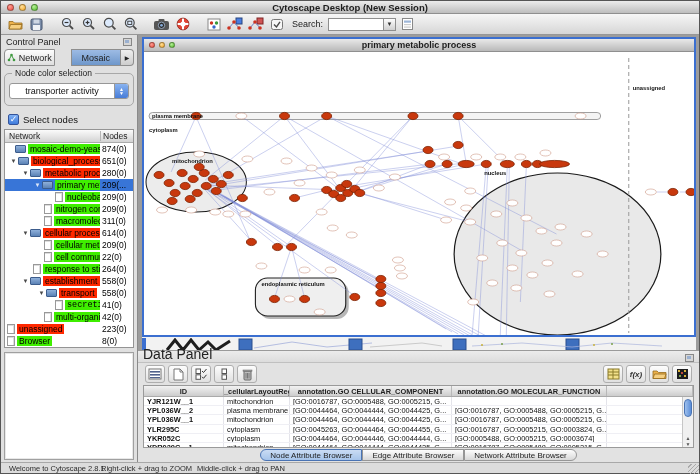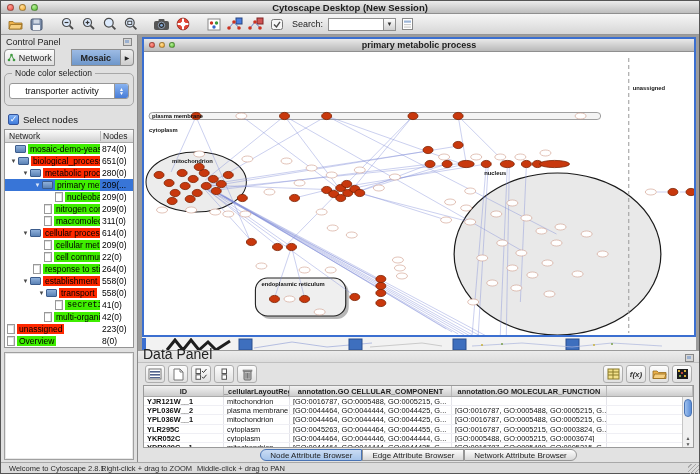--- a/index.html
+++ b/index.html
@@ -41,21 +41,21 @@
   .cpanel { width:137px; flex:none; background:#e0e0e0; border-right:1px solid #8a8a8a;
             display:flex; flex-direction:column; padding:0 3px; }
   .cp-head { height:13px; flex:none; display:flex; align-items:center; justify-content:space-between;
              font-size:9px; color:#222; padding:0 2px; }
   .floaticon { width:9px; height:8px; border:1px solid #888; background:#d6d6d6; position:relative; }
   .floaticon::after{content:""; position:absolute; left:1px; top:1px; width:4px; height:3px; background:#9ab0d0;}
   .cp-tabs { height:17px; flex:none; display:flex; margin:1px 0 3px; }
   .cp-tab { flex:1; display:flex; align-items:center; justify-content:center; gap:3px;
             font-size:9px; border:1px solid #8e8e8e; background:linear-gradient(#fdfdfd,#dedede); color:#222;}
   .cp-tab.first{ border-radius:4px 0 0 4px; }
-  .cp-tab.active { background:linear-gradient(#9dbbe4,#6e97cb); font-weight:bold;margin-left:16px; }
+  .cp-tab.active { background:linear-gradient(#9dbbe4,#6e97cb); font-weight:normal;margin-left:16px; }
   .cp-tab-more { width:13px; border:1px solid #8e8e8e; border-left:none; border-radius:0 4px 4px 0;
                  background:linear-gradient(#efefef,#cdcdcd); font-size:6px; display:flex;
                  align-items:center; justify-content:center; color:#222; }
   .groupbox { border:1px solid #a8a8a8; border-radius:5px; margin:4px 0 2px; padding:9px 4px 6px;
               position:relative; }
   .groupbox .legend { position:absolute; top:-6px; left:7px; background:#e0e0e0; padding:0 3px;
                       font-size:8.5px; color:#222; }
   .combo { height:16px; border:1px solid #979797; border-radius:3px; background:#fff;
            display:flex; align-items:center; overflow:hidden; }
   .combo .val { flex:1; text-align:center; font-size:9px; color:#111; }
@@ -429,21 +429,21 @@
             <div class="trow">
               <div class="lwrap" style="padding-left: 2px;">
                 <span class="ticon file"></span>
                 <span class="chip red">unassigned</span>
               </div>
               <span class="tcount">223(0)</span>
             </div>
             <div class="trow">
               <div class="lwrap" style="padding-left: 2px;">
                 <span class="ticon file"></span>
-                <span class="chip green">Overview</span>
+                <span class="chip green">Browser</span>
               </div>
               <span class="tcount">8(0)</span>
             </div>
           </div>
       </div>
       <div class="birdseye"></div>
     </div>
 
     <div class="desktop">
 

